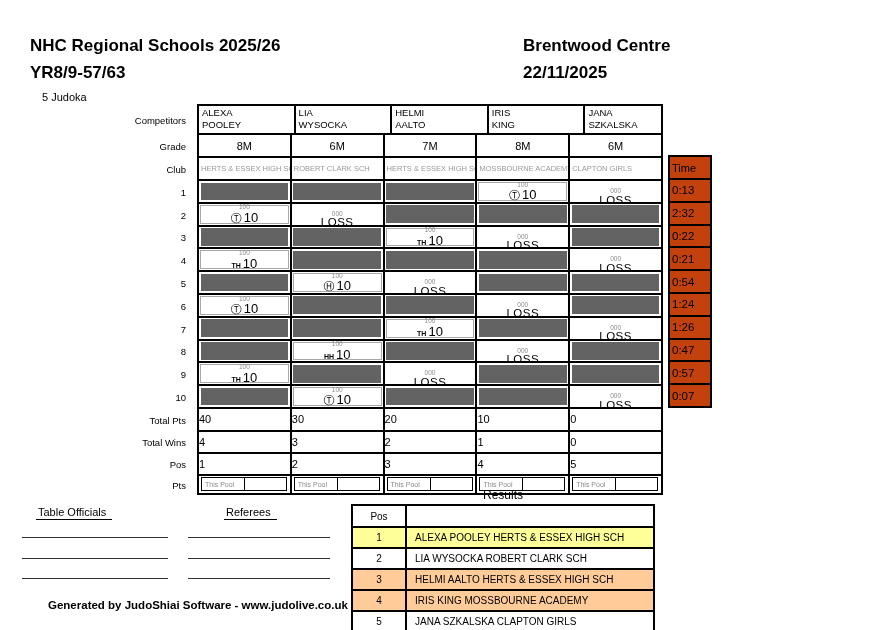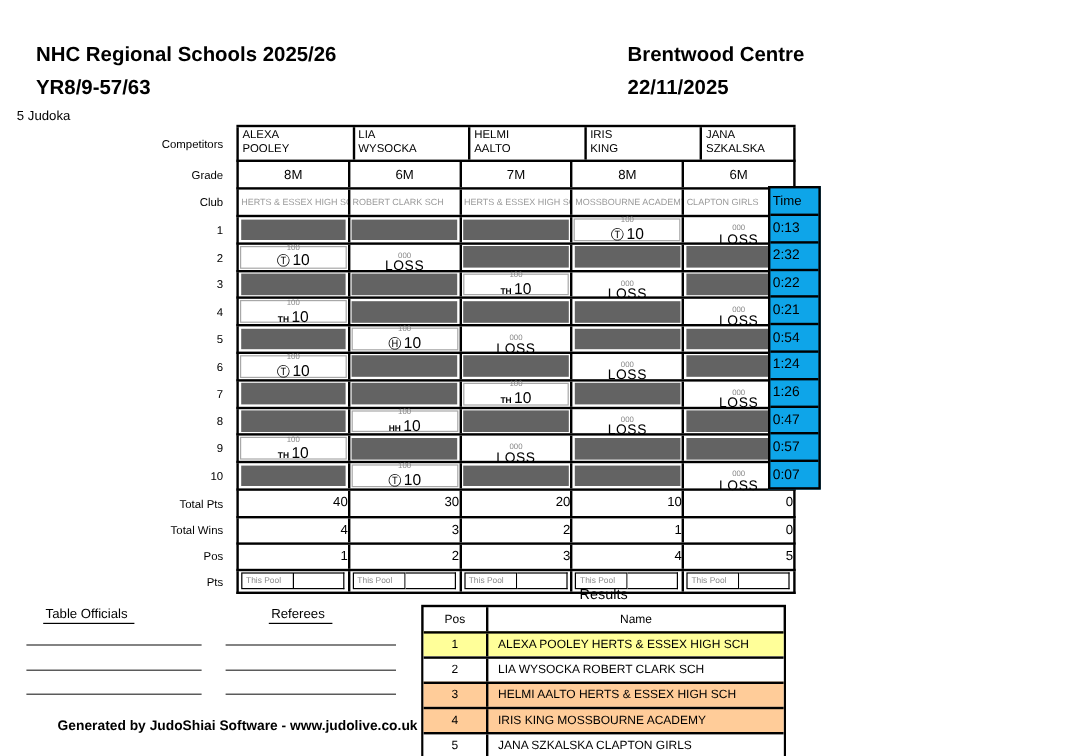--- a/index.html
+++ b/index.html
@@ -2,21 +2,21 @@
 <html><head>
 <meta charset="utf-8">
 <style>
   html,body{margin:0;padding:0;background:#fff;}
   .page{position:relative;width:791px;height:630px;background:#ffffff;
         font-family:"Liberation Sans","DejaVu Sans",sans-serif;color:#000;overflow:hidden;}
 
   
   .hdr-title{position:absolute;left:30px;top:36px;font-size:17px;font-weight:600;}
   .hdr-sub{position:absolute;left:30px;top:63px;font-size:17px;font-weight:600;}
-  .judoka{position:absolute;left:14px;top:91px;font-size:11px;text-align:right;}
+  .judoka{position:absolute;left:42px;top:91px;font-size:11px;text-align:right;}
   .venue{position:absolute;left:523px;top:36px;font-size:17px;font-weight:600;}
   .date{position:absolute;left:523px;top:63px;font-size:17px;font-weight:600;}
 
   
   .logo{position:absolute;left:791px;top:38px;width:94px;text-align:center;}
   .logo-l1{font-size:13px;font-weight:700;color:#1b2a5e;letter-spacing:1.5px;line-height:1;}
   .logo-l2{font-size:24px;font-weight:700;color:#1b2a5e;letter-spacing:2px;line-height:1;margin-top:1px;}
   .logo svg{width:82px;height:76px;margin-top:4px;}
 
   
@@ -42,31 +42,31 @@
        align-items:center;justify-content:center;line-height:1;min-width:0;}
   .cin.na{background:#636363;}
   .cin.win{margin:1px;border:1px solid #a8a8a8;background:#fff;}
   .cin.loss{margin:16px;background:#aee6f7;}
   .code{font-size:6.5px;color:#8a8a8a;line-height:1;}
   .scoreline{font-size:13px;line-height:1;margin-top:0;}
   .pfx-c{font-size:11px;margin-right:2px;}
   .pfx-s{font-size:7px;font-weight:600;margin-right:2px;}
   .lossline{font-size:11.5px;letter-spacing:0.5px;line-height:1;}
   .r-val{height:23px;}
-  .r-val .gcell{align-items:center;justify-content:flex-end;font-size:11px;}
+  .r-val .gcell{align-items:center;justify-content:flex-start;font-size:11px;}
   .r-wins{height:22px;}
   .r-pos{height:22px;}
   .r-pts{height:19px;}
   .r-pts .gcell{align-items:center;padding:1px 0 1px 2px;}
   .tp{width:44px;height:14px;border:1px solid #000;font-size:7px;color:#8a8a8a;
       display:flex;align-items:center;padding-left:3px;box-sizing:border-box;}
   .tpe{width:42px;height:14px;border:1px solid #000;border-left:none;box-sizing:border-box;background:#fff;}
 
   
-  .timecol{position:absolute;left:640px;top:155px;width:44px;border:2px solid #000;box-sizing:border-box;background:#0ea5e9;}
+  .timecol{position:absolute;left:668px;top:155px;width:44px;border:2px solid #000;box-sizing:border-box;background:#c2410c;}
   .thead{height:21px;display:flex;align-items:center;padding-left:2px;font-size:11px;box-sizing:border-box;}
   .tcell{height:22.8px;border-top:2px solid #000;display:flex;align-items:center;
          padding-left:2px;font-size:11.5px;box-sizing:border-box;}
 
   
   .results{position:absolute;left:351px;top:488px;width:304px;}
   .res-title{text-align:center;font-size:12px;margin-bottom:2px;}
   .res-table{border:2px solid #000;background:#fff;}
   .res-row{display:flex;height:19px;border-top:2px solid #000;}
   .res-row.hdr{border-top:none;height:20px;}
@@ -500,21 +500,20 @@
       <div class="tcell">0:47</div>
       <div class="tcell">0:57</div>
       <div class="tcell">0:07</div>
     </div>
 
   <div class="results">
     <div class="res-title">Results</div>
     <div class="res-table" id="restable">
         <div class="res-row hdr">
           <div class="res-pos">Pos</div>
-          <div class="res-name">Name</div>
         </div>
         <div class="res-row" style="background:#ffff99">
           <div class="res-pos">1</div>
           <div class="res-name">ALEXA POOLEY HERTS &amp; ESSEX HIGH SCH</div>
         </div>
         <div class="res-row" style="background:#ffffff">
           <div class="res-pos">2</div>
           <div class="res-name">LIA WYSOCKA ROBERT CLARK SCH</div>
         </div>
         <div class="res-row" style="background:#ffcc99">

